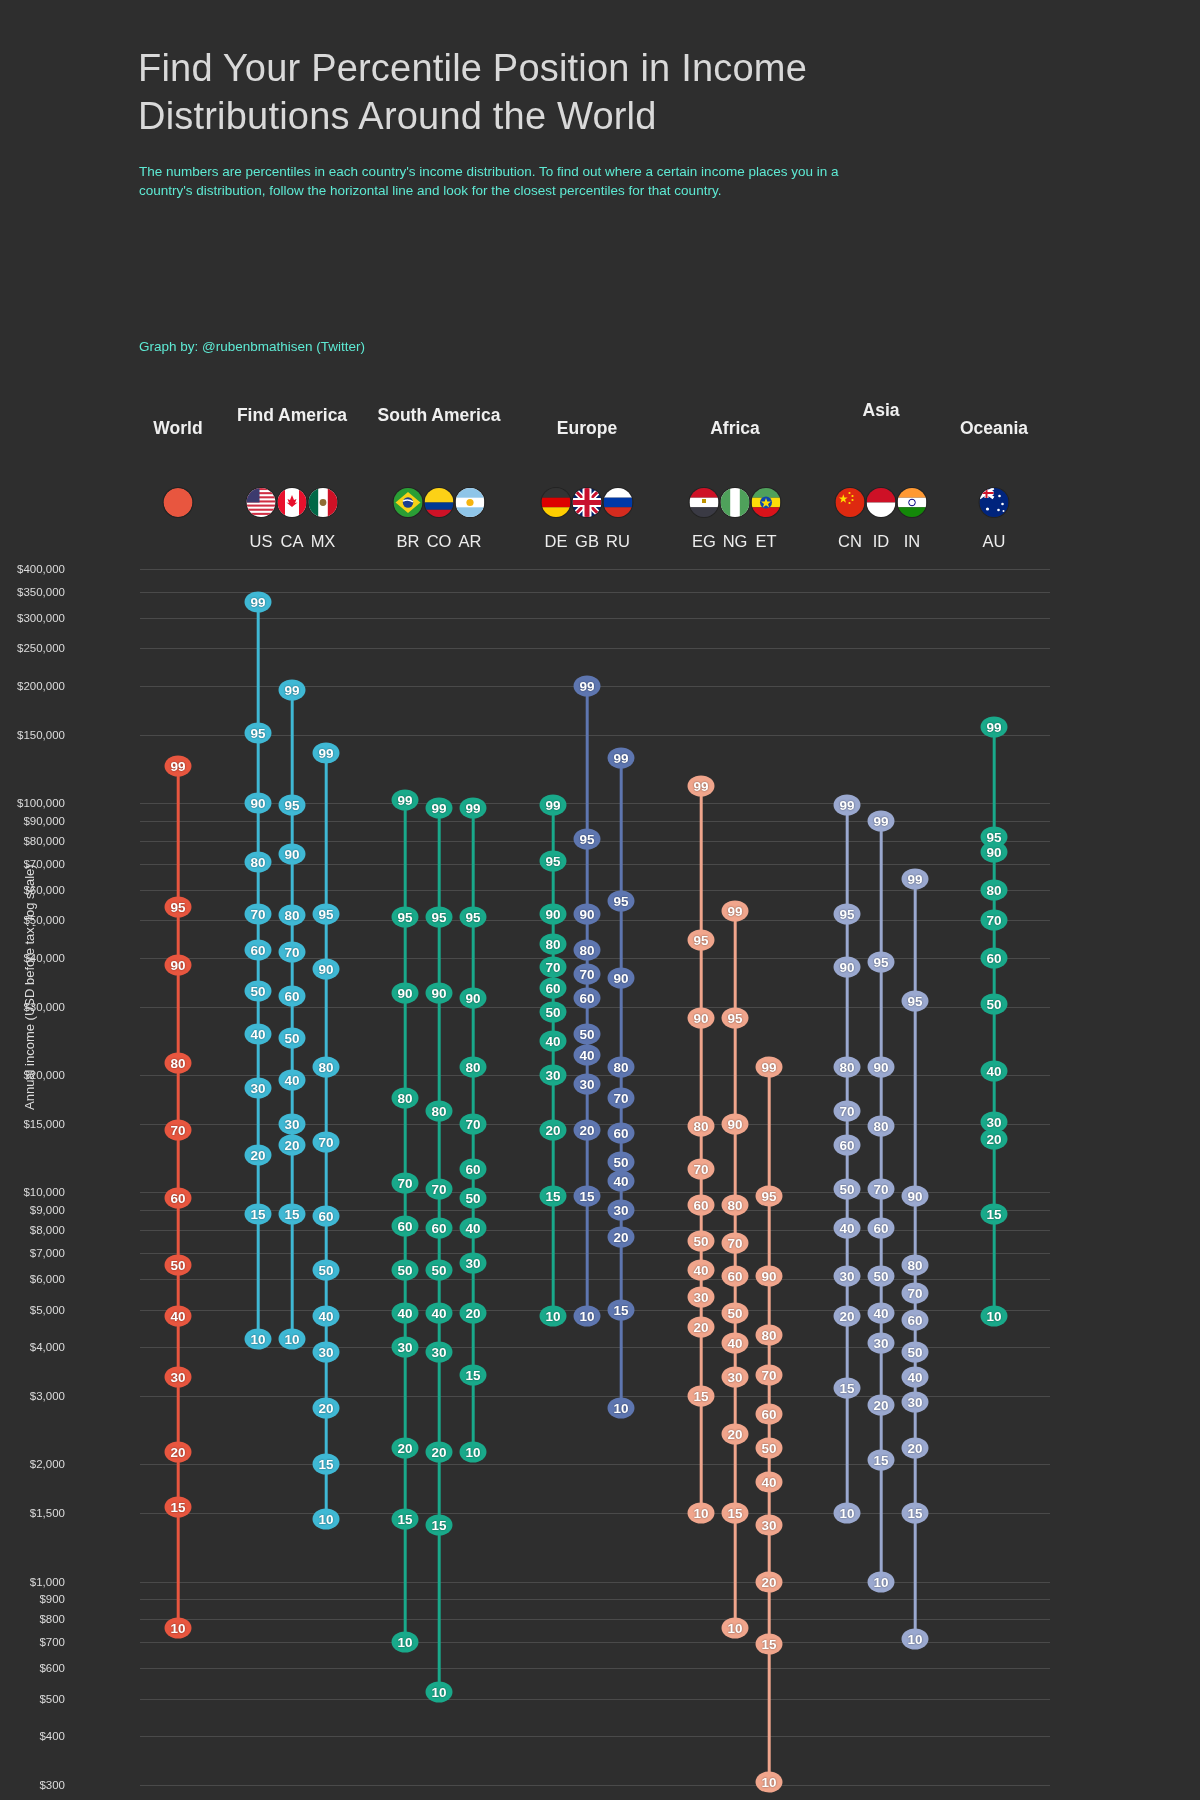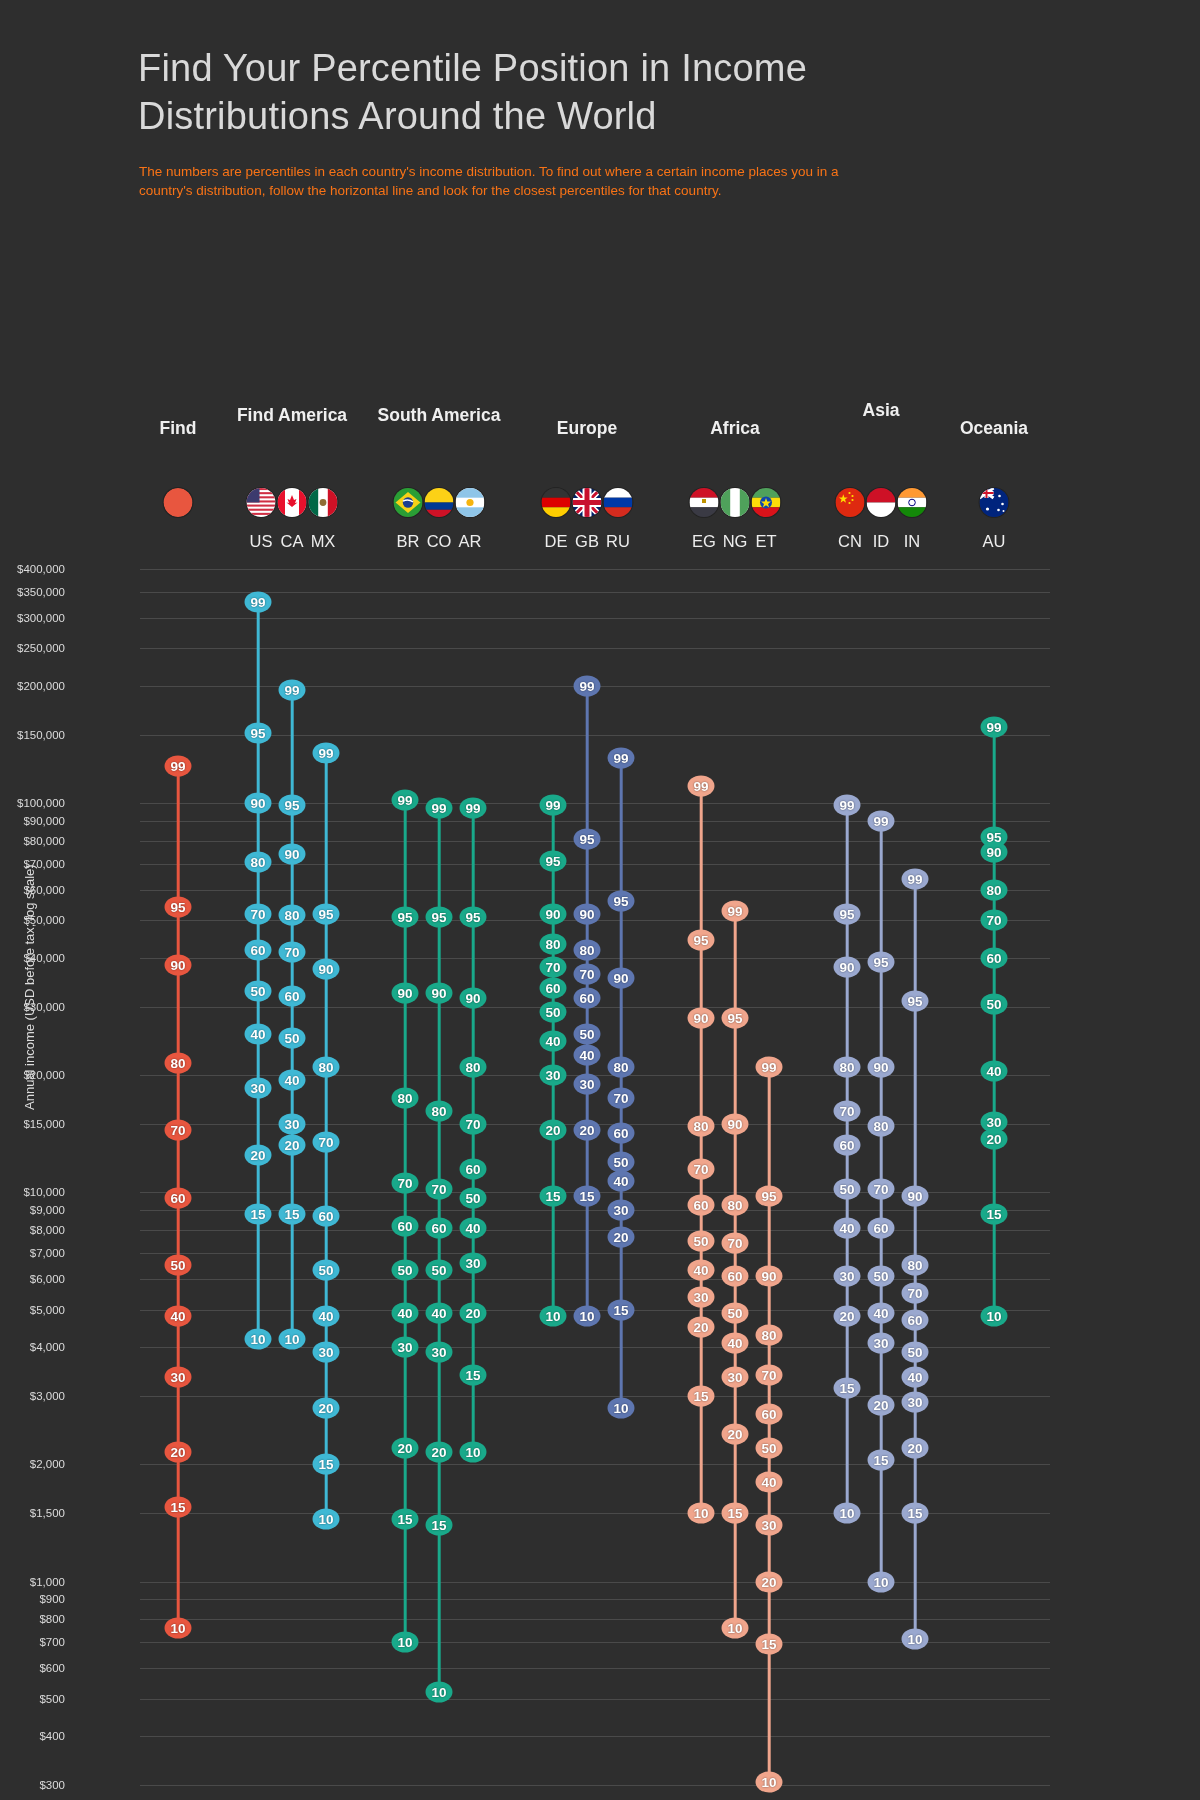--- a/index.html
+++ b/index.html
@@ -15,21 +15,21 @@
   #stage{position:relative;width:1200px;height:1800px;}
 
   
   .title{
     position:absolute;left:138px;top:44px;width:840px;
     font-size:38px;line-height:48px;font-weight:400;
     color:#d9d9d9;letter-spacing:.2px;
   }
   .para{
     position:absolute;left:139px;width:740px;
-    font-size:13.5px;line-height:19px;color:#f97316;
+    font-size:13.5px;line-height:19px;color:#5eead4;
   }
   #p1{top:162px;}
   #p2{top:219px;}
   #p3{top:296px;}
   #p4{top:337px;}
   .gridline{
     position:absolute;left:140px;width:910px;height:1px;
     background:#4a4a4a;
   }
   .ytick{
@@ -81,20 +81,21 @@
     box-sizing:border-box;
   }
 </style>
 </head>
 <body>
 
 <div id="stage">
 
   <div class="title">Find Your Percentile Position in Income Distributions Around the World</div>
   <div class="para" id="p1">The numbers are percentiles in each country's income distribution. To find out where a certain income places you in a country's distribution, follow the horizontal line and look for the closest percentiles for that country.</div>
+  <div class="para" id="p4">Graph by: @rubenbmathisen (Twitter)</div>
 
   <div class="ylab">Annual income (USD before tax; log scale)</div>
 
   <div id="gridlayer">
       <div class="gridline" style="top: 569px;"></div>
       <div class="gridline" style="top: 591.566px;"></div>
       <div class="gridline" style="top: 617.617px;"></div>
       <div class="gridline" style="top: 648.429px;"></div>
       <div class="gridline" style="top: 686.139px;"></div>
       <div class="gridline" style="top: 734.756px;"></div>
@@ -157,21 +158,21 @@
       <div class="ytick" style="top: 1581.53px;">$1,000</div>
       <div class="ytick" style="top: 1599.34px;">$900</div>
       <div class="ytick" style="top: 1619.24px;">$800</div>
       <div class="ytick" style="top: 1641.81px;">$700</div>
       <div class="ytick" style="top: 1667.86px;">$600</div>
       <div class="ytick" style="top: 1698.67px;">$500</div>
       <div class="ytick" style="top: 1736.38px;">$400</div>
       <div class="ytick" style="top: 1785px;">$300</div>
     </div>
   <div id="legendlayer">
-      <div class="region" style="left: 178px; top: 418px; width: 150px;">Find</div>
+      <div class="region" style="left: 178px; top: 418px; width: 150px;">World</div>
       <div class="flagrow" style="left: 178px; top: 488px;">
         <div class="flag">
           <svg viewBox="0 0 29 29">
             <circle cx="14.5" cy="14.5" r="14.5" fill="#e8563f"></circle>
           </svg>
         </div>
       </div>
       <div class="region" style="left: 292px; top: 405px; width: 150px;">Find America</div>
       <div class="flagrow" style="left: 292px; top: 488px;">
         <div class="flag">

